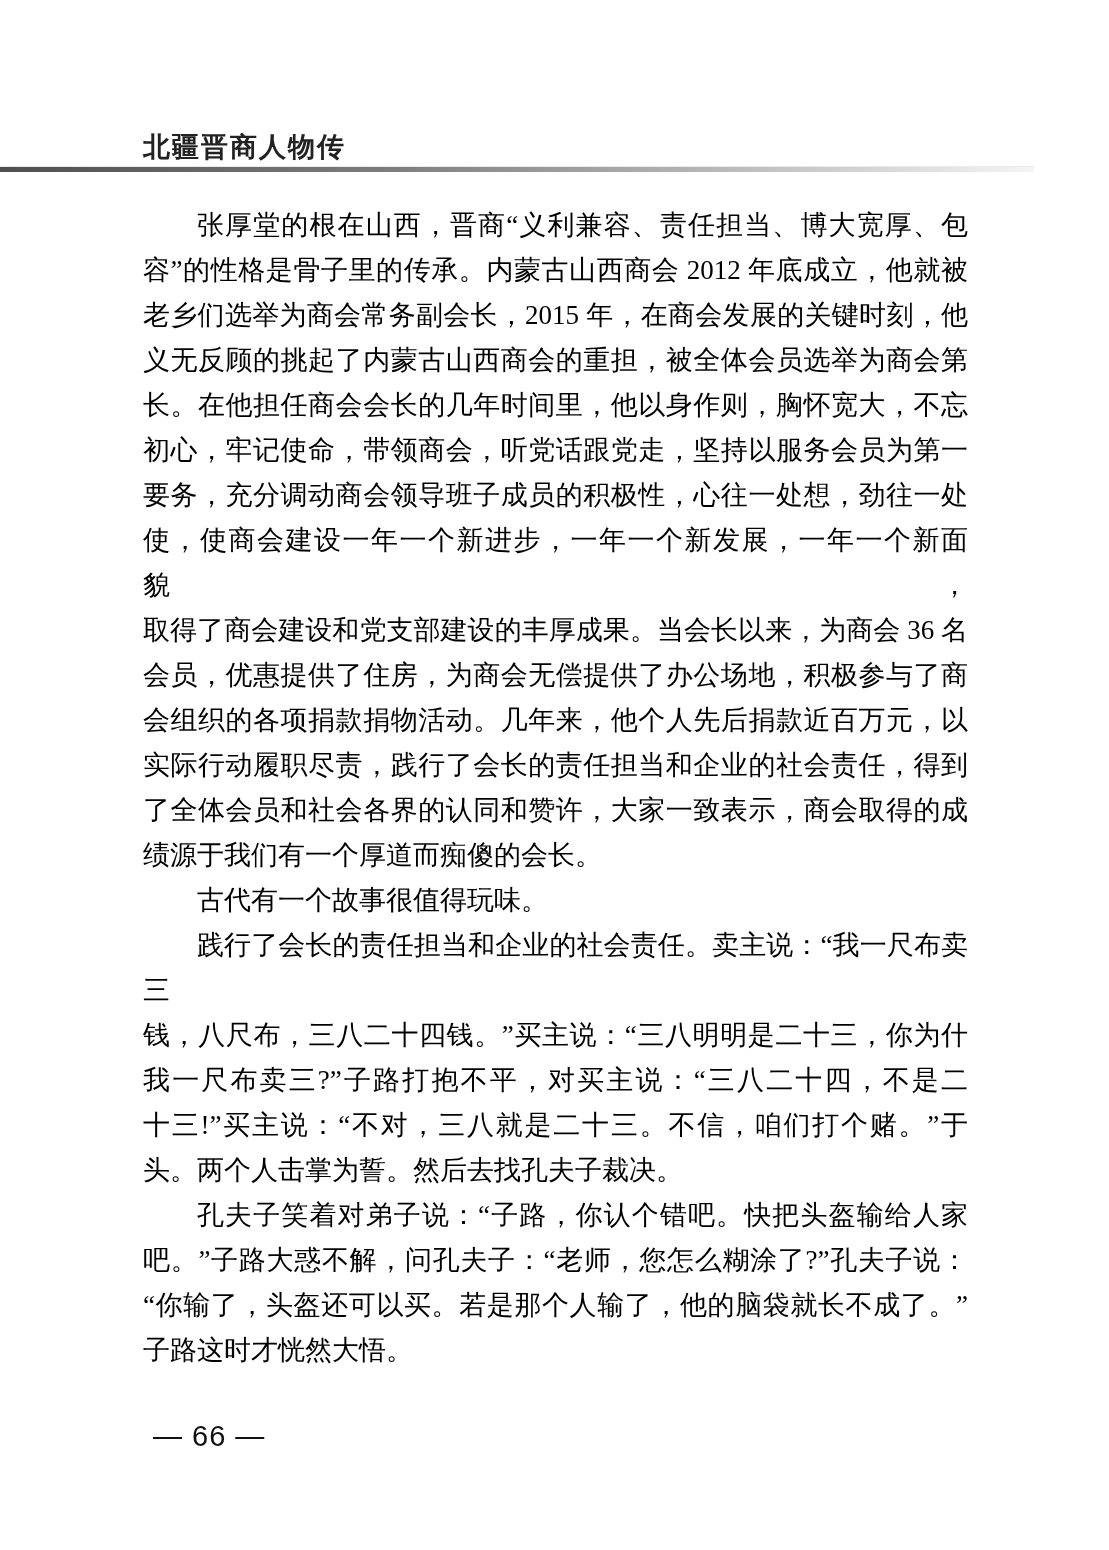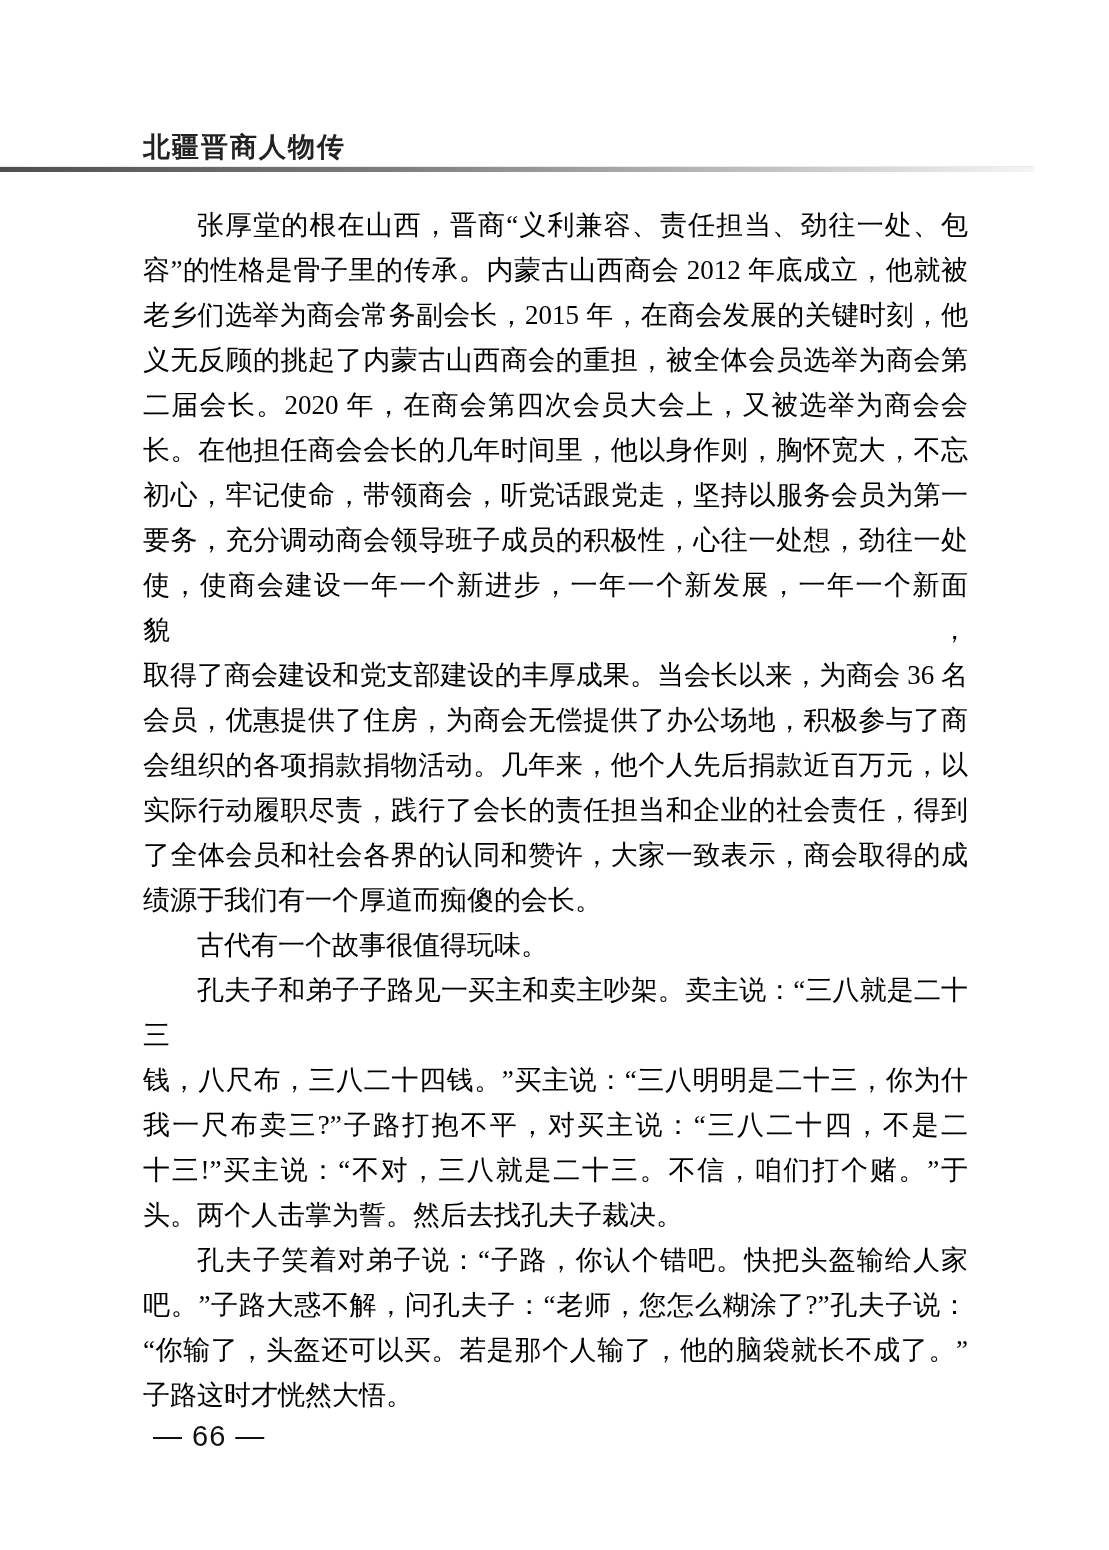--- a/index.html
+++ b/index.html
@@ -62,41 +62,40 @@
 </style>
 </head>
 <body>
 
 <div class="page">
   <div class="header-title">北疆晋商人物传</div>
   <div class="header-rule"></div>
 
   <div class="page-body">
       <div class="paragraph">
-        <div class="line first">张厚堂的根在山西，晋商“义利兼容、责任担当、劲往一处、包</div>
+        <div class="line first">张厚堂的根在山西，晋商“义利兼容、责任担当、博大宽厚、包</div>
         <div class="line">容”的性格是骨子里的传承。内蒙古山西商会 2012 年底成立，他就被</div>
         <div class="line">老乡们选举为商会常务副会长，2015 年，在商会发展的关键时刻，他</div>
         <div class="line">义无反顾的挑起了内蒙古山西商会的重担，被全体会员选举为商会第</div>
-        <div class="line">二届会长。2020 年，在商会第四次会员大会上，又被选举为商会会</div>
         <div class="line">长。在他担任商会会长的几年时间里，他以身作则，胸怀宽大，不忘</div>
         <div class="line">初心，牢记使命，带领商会，听党话跟党走，坚持以服务会员为第一</div>
         <div class="line">要务，充分调动商会领导班子成员的积极性，心往一处想，劲往一处</div>
         <div class="line">使，使商会建设一年一个新进步，一年一个新发展，一年一个新面貌，</div>
         <div class="line">取得了商会建设和党支部建设的丰厚成果。当会长以来，为商会 36 名</div>
         <div class="line">会员，优惠提供了住房，为商会无偿提供了办公场地，积极参与了商</div>
         <div class="line">会组织的各项捐款捐物活动。几年来，他个人先后捐款近百万元，以</div>
         <div class="line">实际行动履职尽责，践行了会长的责任担当和企业的社会责任，得到</div>
         <div class="line">了全体会员和社会各界的认同和赞许，大家一致表示，商会取得的成</div>
         <div class="line last">绩源于我们有一个厚道而痴傻的会长。</div>
       </div>
       <div class="paragraph">
         <div class="line first last">古代有一个故事很值得玩味。</div>
       </div>
       <div class="paragraph">
-        <div class="line first">孔夫子和弟子子路见一买主和卖主吵架。卖主说：“三八就是二十三</div>
+        <div class="line first">践行了会长的责任担当和企业的社会责任。卖主说：“我一尺布卖三</div>
         <div class="line">钱，八尺布，三八二十四钱。”买主说：“三八明明是二十三，你为什</div>
         <div class="line">我一尺布卖三?”子路打抱不平，对买主说：“三八二十四，不是二</div>
         <div class="line">十三!”买主说：“不对，三八就是二十三。不信，咱们打个赌。”于</div>
         <div class="line last">头。两个人击掌为誓。然后去找孔夫子裁决。</div>
       </div>
       <div class="paragraph">
         <div class="line first">孔夫子笑着对弟子说：“子路，你认个错吧。快把头盔输给人家</div>
         <div class="line">吧。”子路大惑不解，问孔夫子：“老师，您怎么糊涂了?”孔夫子说：</div>
         <div class="line">“你输了，头盔还可以买。若是那个人输了，他的脑袋就长不成了。”</div>
         <div class="line last">子路这时才恍然大悟。</div>

